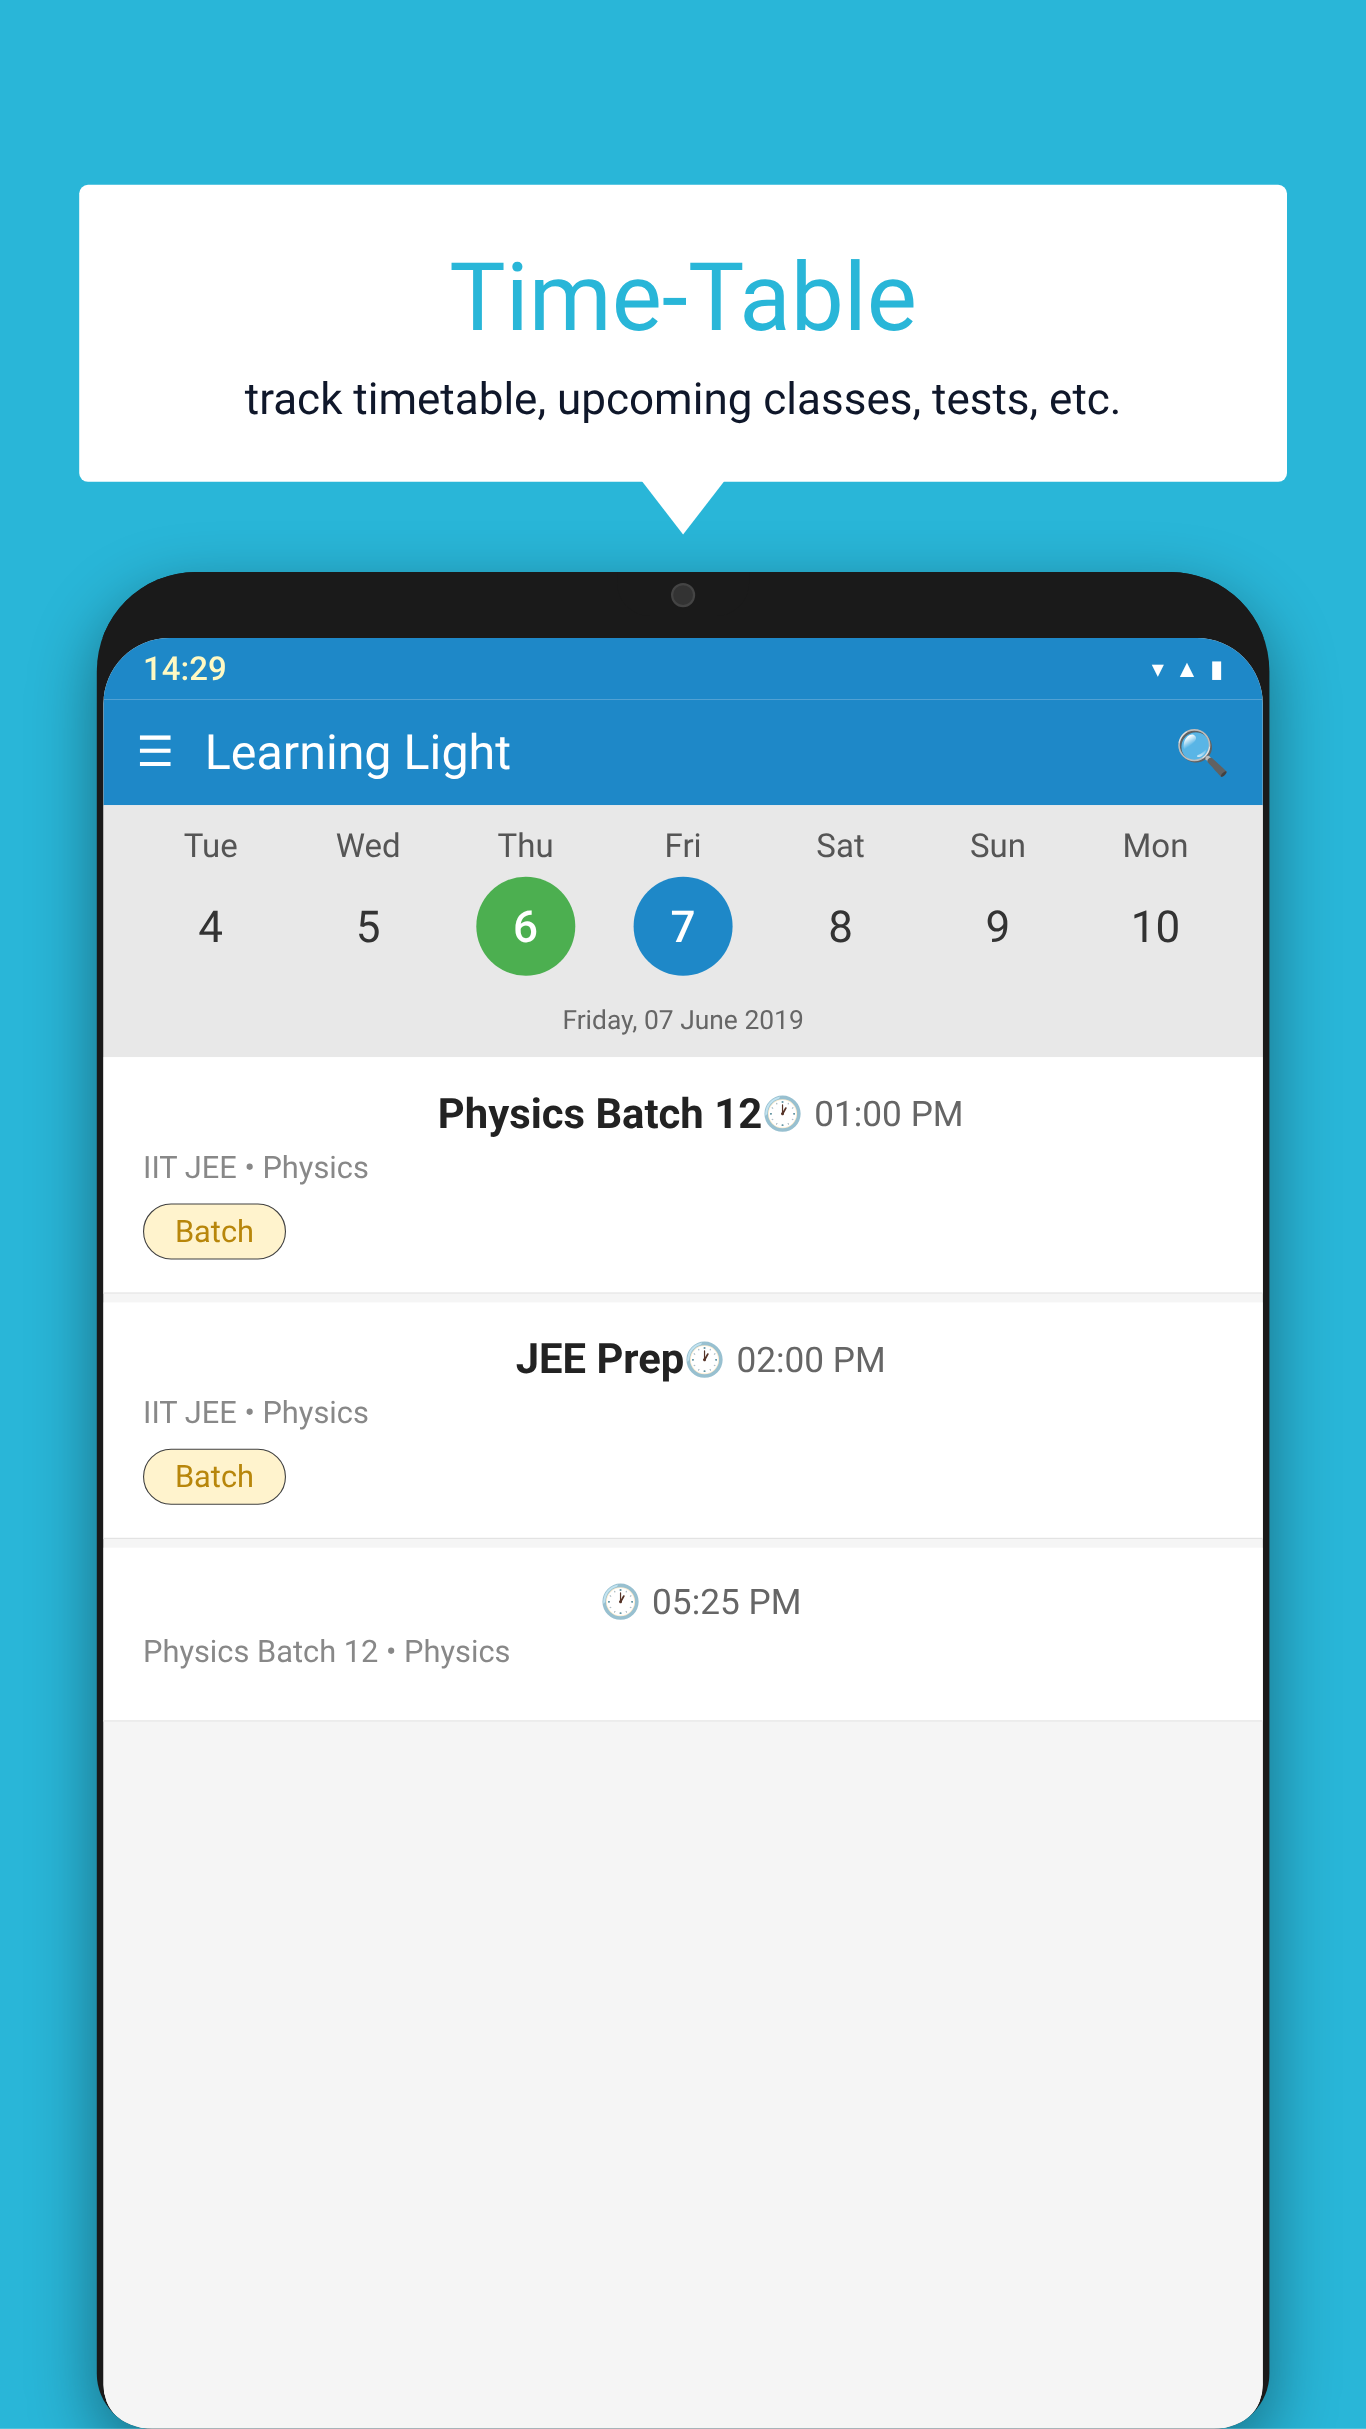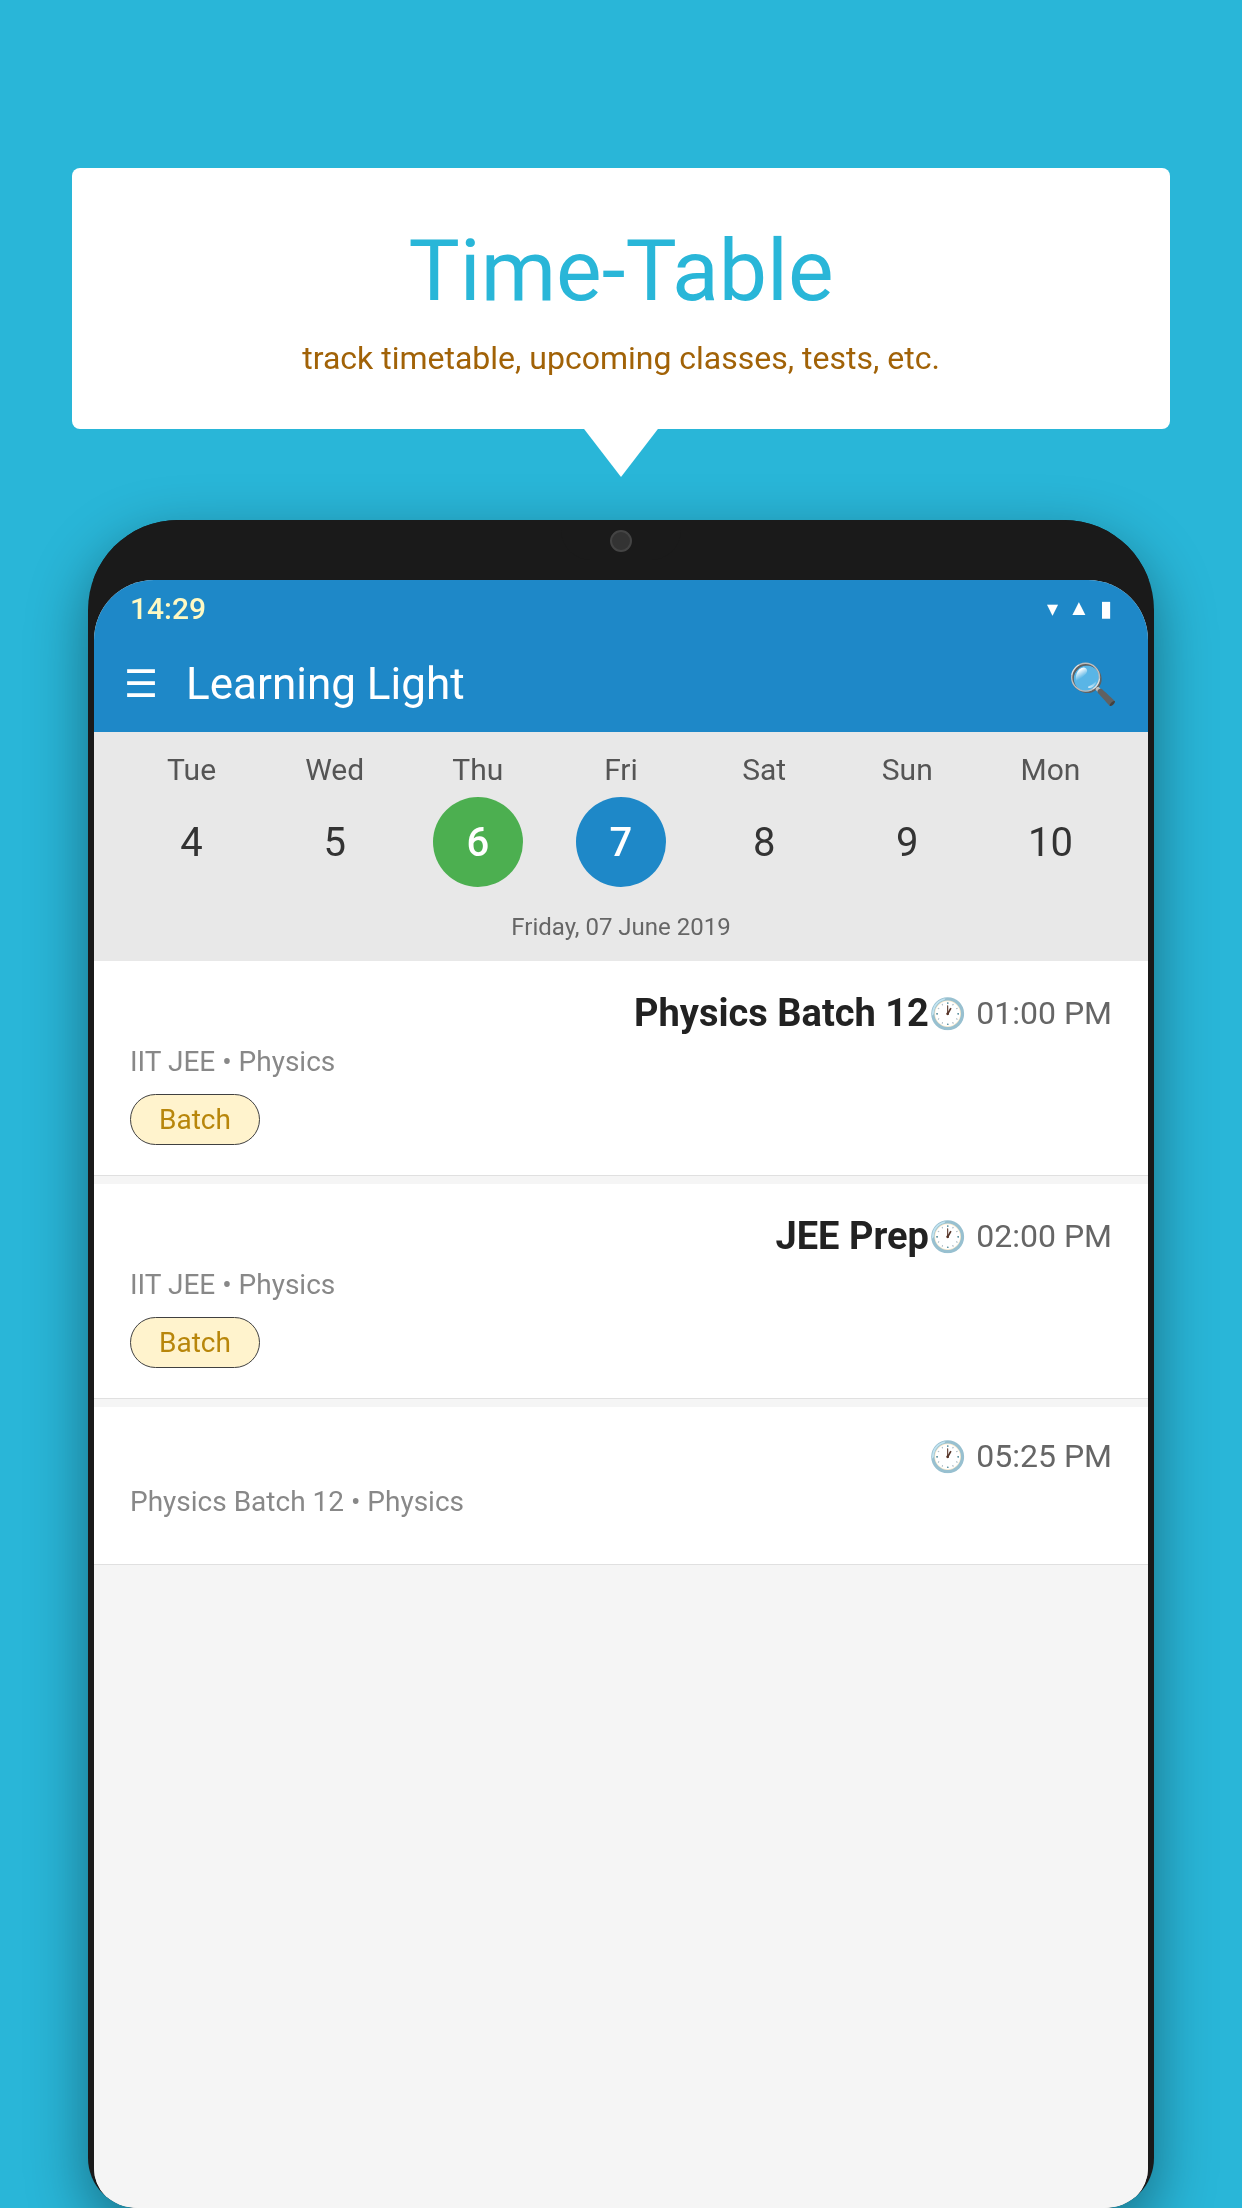--- a/index.html
+++ b/index.html
@@ -40,22 +40,22 @@
 
     .speech-bubble .title {
       font-size: 86px;
       font-weight: 400;
       color: #29b6d8;
       line-height: 1.1;
       margin-bottom: 20px;
     }
 
     .speech-bubble .subtitle {
-      font-size: 32px;
-      color: #a16207;
+      font-size: 40px;
+      color: #0f172a;
       font-weight: 400;
     }
 
     
     .phone-frame {
       position: absolute;
       top: 520px;
       left: 88px;
       right: 88px;
       bottom: 0px;
@@ -221,21 +221,21 @@
     .class-item {
       background: white;
       padding: 30px 36px;
       border-bottom: 1px solid #e0e0e0;
       margin-bottom: 8px;
     }
 
     .class-header {
       display: flex;
       align-items: center;
-      justify-content: flex-end;
+      justify-content: center;
       margin-bottom: 10px;
       margin-left: 32px;
     }
 
     .class-name {
       font-size: 38px;
       font-weight: 700;
       color: #222;
     }
 

